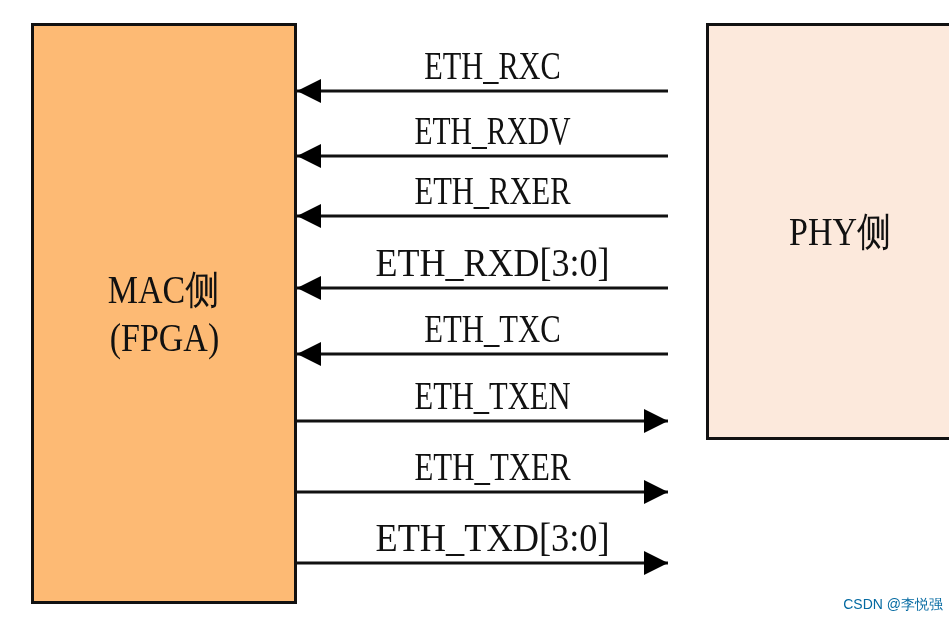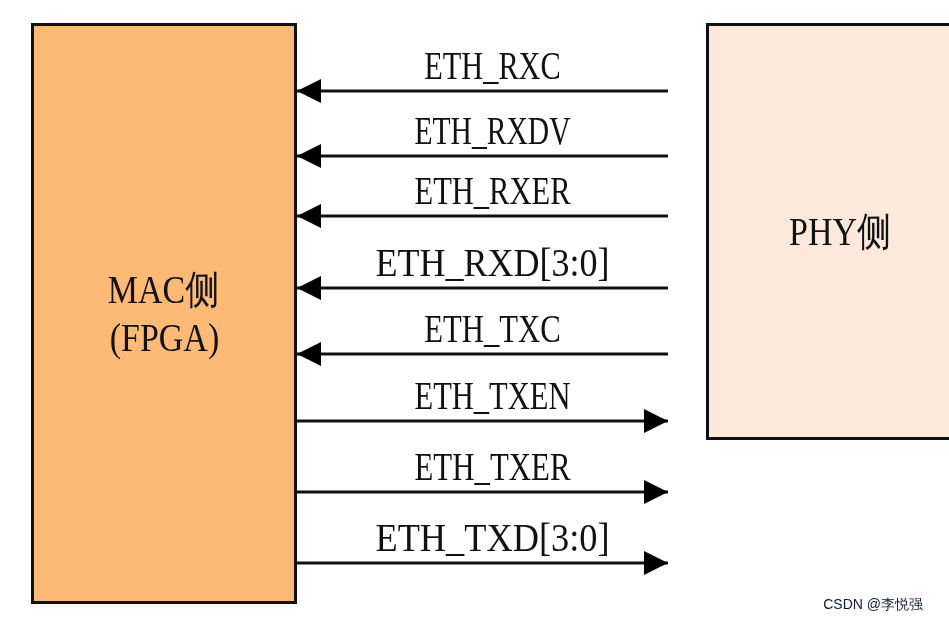--- a/index.html
+++ b/index.html
@@ -5,22 +5,22 @@
     html, body { margin: 0; padding: 0; background: #ffffff; }
     body { width: 949px; height: 620px; position: relative; overflow: hidden;
            font-family: "Liberation Serif", "DejaVu Serif", serif; }
     .block { position: absolute; box-sizing: border-box; border: 3px solid #111;
              display: flex; align-items: center; justify-content: center; flex-direction: column; }
     #mac { left: 31px; top: 23px; width: 266px; height: 581px; background: #fdba74; }
     #phy { left: 706px; top: 23px; width: 268px; height: 417px; background: #fce9dc; align-items: center; }
     .block-label { font-size: 40px; color: #111; line-height: 1.2; text-align: center; transform: scaleX(0.85); }
     svg#wires { position: absolute; left: 0; top: 0; }
     .sig-label { font-family: "Liberation Serif", "DejaVu Serif", serif; font-size: 40px; fill: #111; }
-    .watermark { position: absolute; right: 26px; bottom: 6px; font-family: "Liberation Sans", sans-serif;
-                 font-size: 14px; color: #0f172a; }
+    .watermark { position: absolute; right: 6px; bottom: 6px; font-family: "Liberation Sans", sans-serif;
+                 font-size: 14px; color: #0369a1; }
   </style>
 </head>
 <body>
 
 <div id="mac" class="block">
   <div class="block-label">MAC侧</div>
   <div class="block-label">(FPGA)</div>
 </div>
 
 <div id="phy" class="block">

